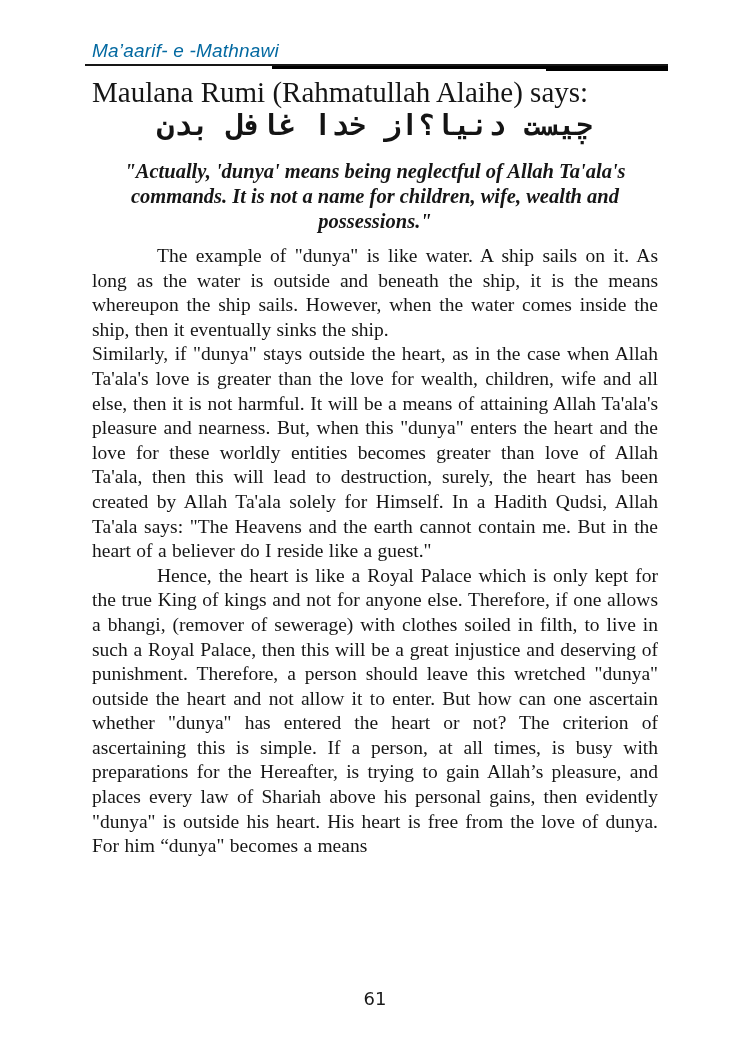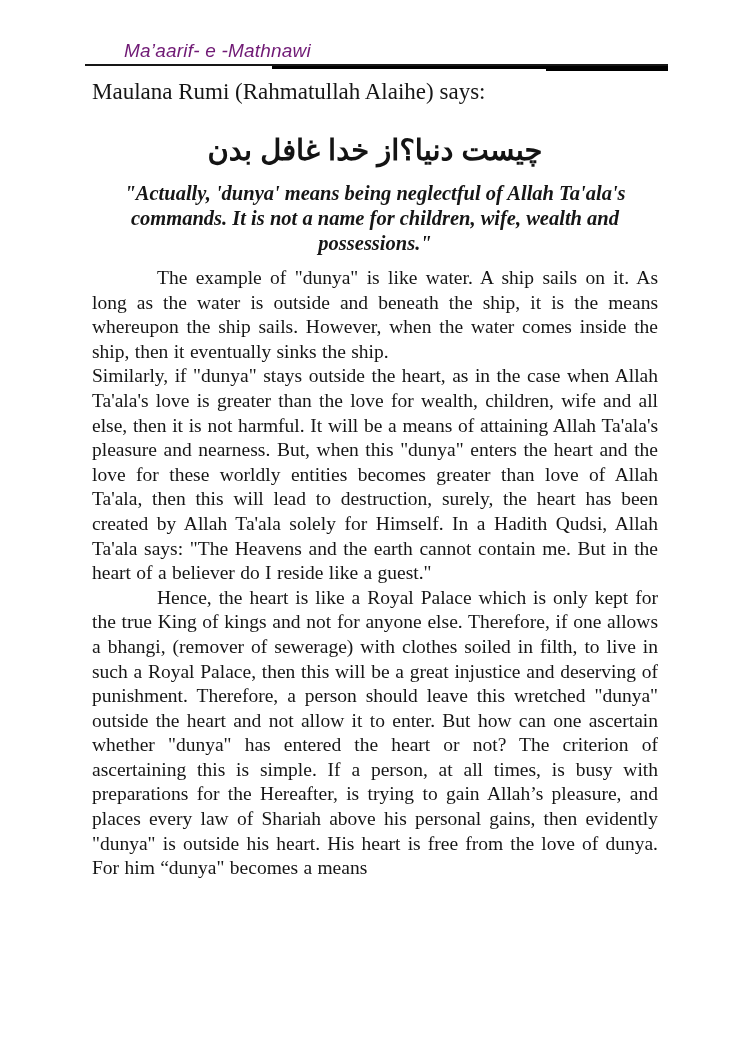--- a/index.html
+++ b/index.html
@@ -16,41 +16,40 @@
     position: absolute;
     left: 92px; top: 40px;
     width: 566px;
   }
   .running-header { position: relative; }
   .header-title {
     font-family: "Liberation Sans", sans-serif;
     font-style: italic;
     font-size: 19px;
     letter-spacing: 0.2px;
-    color: #701a75;
+    color: #0369a1;
     display: inline-block;
     padding-bottom: 2px;
-    margin-left: 32px;
   }
   .header-rule { position: relative; height: 9px; margin-left: -7px; width: 583px; }
   .rule-thin  { position: absolute; top: 0; left: 0; width: 100%; height: 2px; background: #161616; }
   .rule-thick { position: absolute; top: 2px; left: 32%; width: 68%; height: 3px; background: #000; }
   .rule-seg   { position: absolute; top: 5px; left: 79%; width: 21%; height: 2px; background: #000; }
   .intro {
     margin: 6px 0 0 0;
-    font-size: 23px;
+    font-size: 29px;
     line-height: 26px;
   }
   .verse {
     direction: rtl;
     text-align: center;
-    font-family: Liberation Sans, sans-serif;
+    font-family: Liberation Mono, monospace;
     font-weight: bold;
     color: #141414;
-    margin-top: 22px;
+    margin-top: 0;
   }
   .verse-line {
     font-size: 29px;
     line-height: 46px;
   }
   .quote {
     margin: 8px auto 10px auto;
     text-align: center;
     font-weight: bold;
     font-style: italic;
@@ -100,13 +99,14 @@
     <p class="quote">"Actually, 'dunya' means being neglectful of Allah Ta'ala's commands. It is not a name for children, wife, wealth and possessions."</p>
 
     <p class="para indent">The example of "dunya" is like water. A ship sails on it. As long as the water is outside and beneath the ship, it is the means whereupon the ship sails. However, when the water comes inside the ship, then it eventually sinks the ship.</p>
 
     <p class="para">Similarly, if "dunya" stays outside the heart, as in the case when Allah Ta'ala's love is greater than the love for wealth, children, wife and all else, then it is not harmful. It will be a means of attaining Allah Ta'ala's pleasure and nearness. But, when this "dunya" enters the heart and the love for these worldly entities becomes greater than love of Allah Ta'ala, then this will lead to destruction, surely, the heart has been created by Allah Ta'ala solely for Himself. In a Hadith Qudsi, Allah Ta'ala says: "The Heavens and the earth cannot contain me. But in the heart of a believer do I reside like a guest."</p>
 
     <p class="para indent">Hence, the heart is like a Royal Palace which is only kept for the true King of kings and not for anyone else. Therefore, if one allows a bhangi, (remover of sewerage) with clothes soiled in filth, to live in such a Royal Palace, then this will be a great injustice and deserving of punishment. Therefore, a person should leave this wretched "dunya" outside the heart and not allow it to enter. But how can one ascertain whether "dunya" has entered the heart or not? The criterion of ascertaining this is simple. If a person, at all times, is busy with preparations for the Hereafter, is trying to gain Allah’s pleasure, and places every law of Shariah above his personal gains, then evidently "dunya" is outside his heart. His heart is free from the love of dunya. For him “dunya" becomes a means</p>
 
   </div>
 
+  <div class="page-number">61</div>
 </div>
 
 </body></html>

